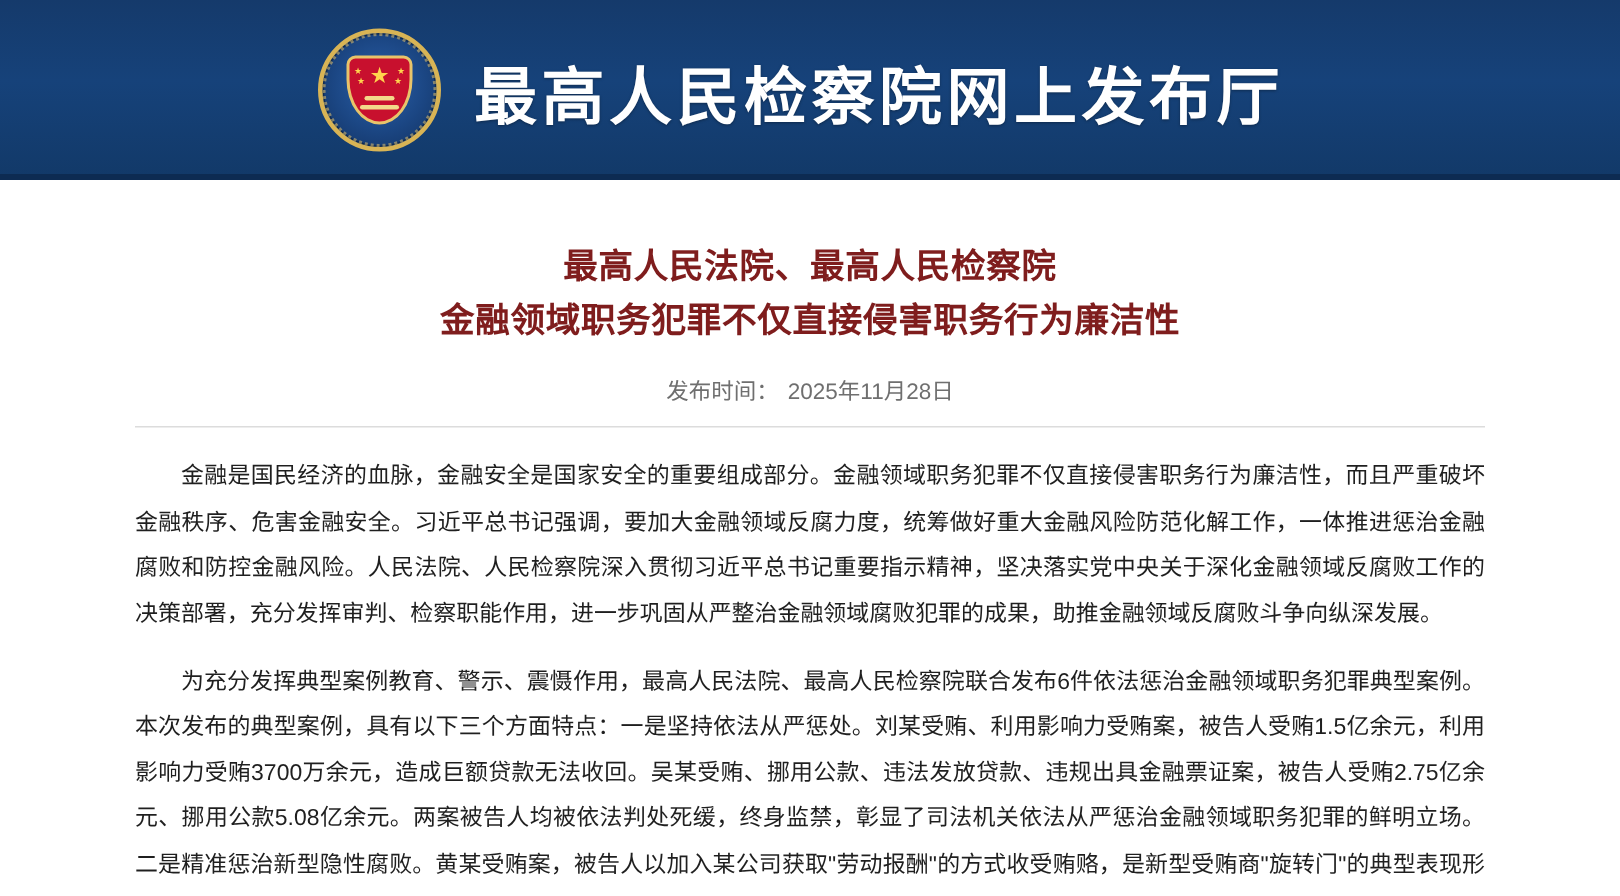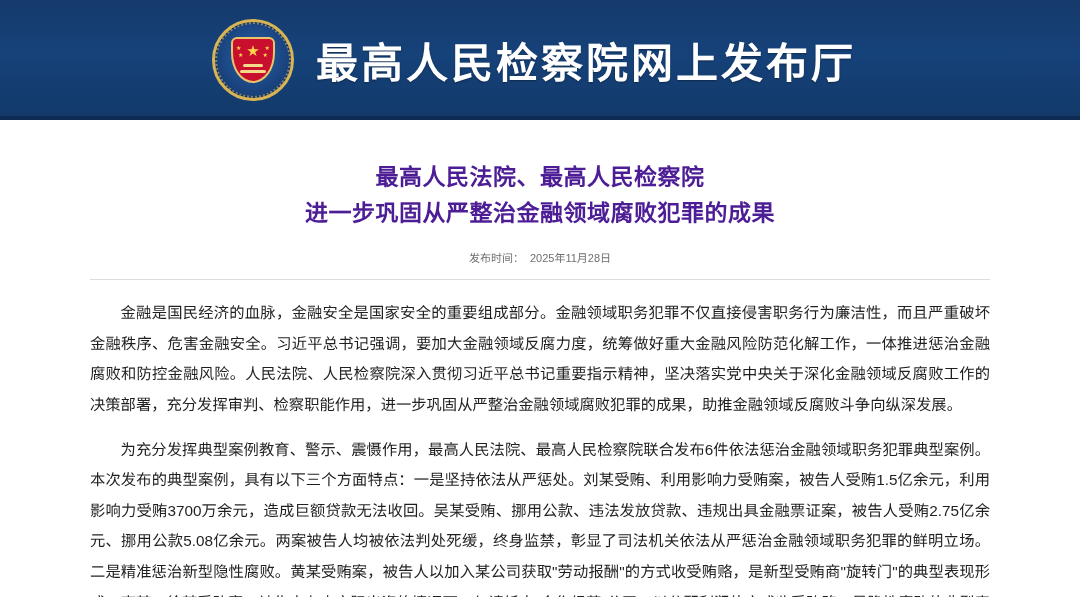--- a/index.html
+++ b/index.html
@@ -102,51 +102,51 @@
     height: 76px;
     border-radius: 50%;
     border: 2px dotted rgba(226, 193, 110, 0.55);
     box-sizing: border-box;
   }
   .masthead-title {
     color: #ffffff;
     font-size: 42px;
     font-weight: bold;
     letter-spacing: 3px;
-    font-family: Liberation Mono, monospace;
+    font-family: Liberation Sans, sans-serif;
     text-shadow: 0 1px 2px rgba(0,0,0,0.35);
     white-space: nowrap;
   }
 
   
   .page {
     padding: 0 0 0 0;
     background: #ffffff;
   }
   .article {
     width: 900px;
     margin: 0 auto;
     padding-top: 40px;
   }
   .title-block {
     text-align: center;
   }
   .title-line {
-    color: #4c1d95;
+    color: #7f1d1d;
     font-size: 23px;
     font-weight: bold;
     line-height: 1.55;
     letter-spacing: 0.5px;
     font-family: "Liberation Sans", "DejaVu Sans", sans-serif;
     text-align: center;
   }
   .meta {
     text-align: center;
     color: #6f6f6f;
-    font-size: 11px;
+    font-size: 15px;
     margin-top: 18px;
     margin-bottom: 6px;
   }
   .meta .meta-value {
     margin-left: 6px;
   }
   .divider {
     height: 1px;
     background: #dcdcdc;
     margin: 14px 0 18px 0;
@@ -182,21 +182,21 @@
     </div>
     <div class="masthead-title">最高人民检察院网上发布厅</div>
   </div>
 </div>
 
 <div class="page">
   <div class="article">
 
     <div class="title-block">
       <div class="title-line">最高人民法院、最高人民检察院</div>
-      <div class="title-line">进一步巩固从严整治金融领域腐败犯罪的成果</div>
+      <div class="title-line">金融领域职务犯罪不仅直接侵害职务行为廉洁性</div>
     </div>
 
     <div class="meta">
       <span>发布时间：</span><span class="meta-value">2025年11月28日</span>
     </div>
 
     <div class="divider"></div>
 
     <div class="body-text">
       <p>金融是国民经济的血脉，金融安全是国家安全的重要组成部分。金融领域职务犯罪不仅直接侵害职务行为廉洁性，而且严重破坏金融秩序、危害金融安全。习近平总书记强调，要加大金融领域反腐力度，统筹做好重大金融风险防范化解工作，一体推进惩治金融腐败和防控金融风险。人民法院、人民检察院深入贯彻习近平总书记重要指示精神，坚决落实党中央关于深化金融领域反腐败工作的决策部署，充分发挥审判、检察职能作用，进一步巩固从严整治金融领域腐败犯罪的成果，助推金融领域反腐败斗争向纵深发展。</p>

